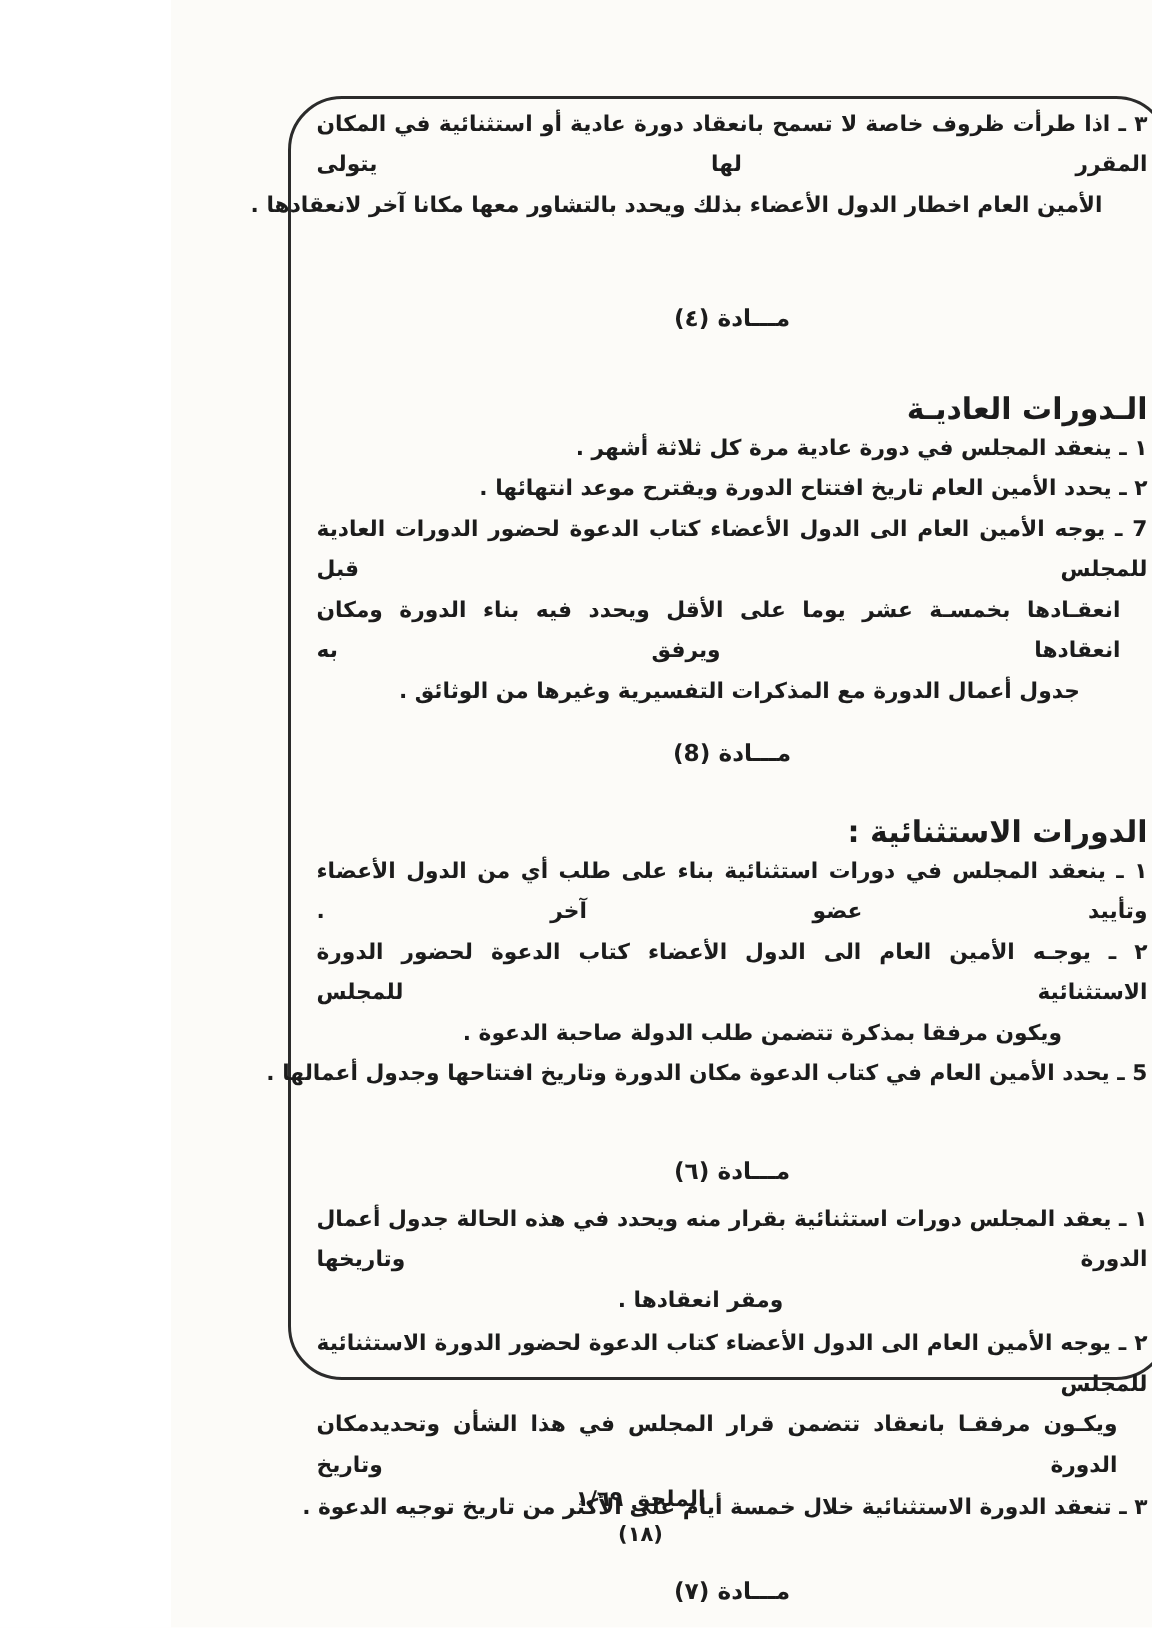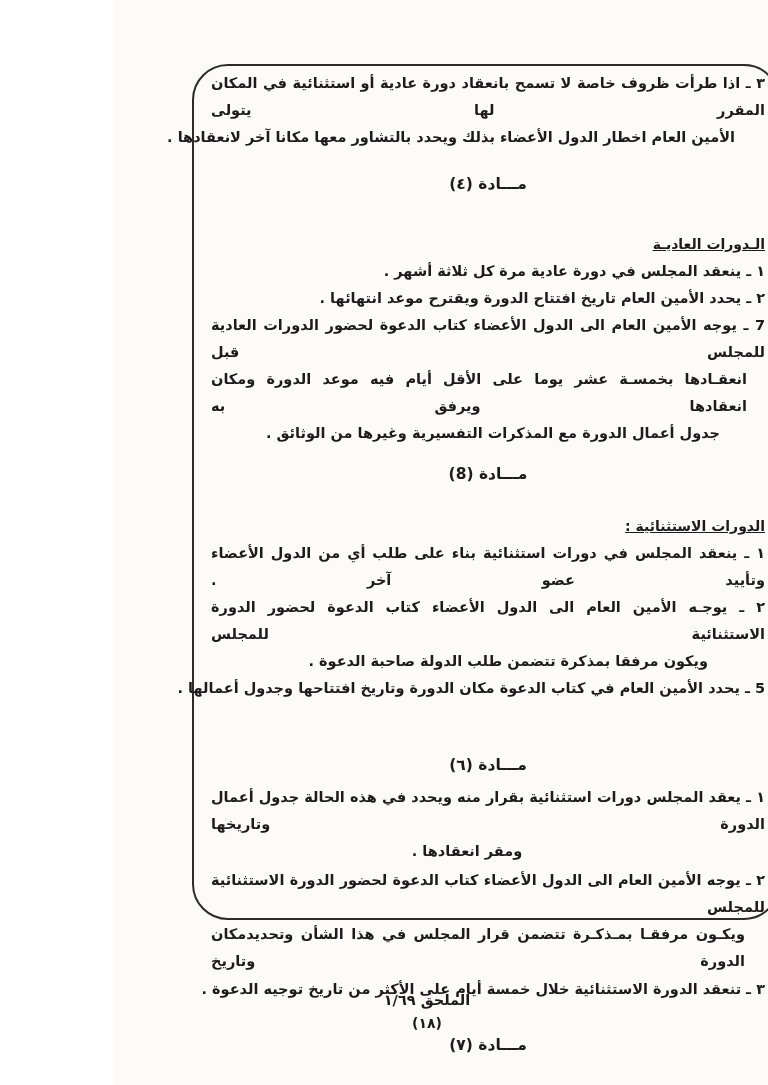--- a/index.html
+++ b/index.html
@@ -42,36 +42,36 @@
     text-align-last: justify;
   }
   .heading {
     font-size: 15.5px;
     line-height: 27px;
     font-weight: bold;
     text-align: center;
     white-space: nowrap;
     letter-spacing: 0.5px;
   }
-  .title { font-size: 14px; text-decoration: underline; }
+  .title { font-size: 20px; }
   .mr18 { margin-right: 18px; }
   .mr20 { margin-right: 20px; }
   .mr30 { margin-right: 30px; }
   .mr42 { margin-right: 42px; text-align: center; }
   .mr45 { margin-right: 45px; }
   .mr57 { margin-right: 57px; }
   .mt1  { margin-top: 1px; }
   .mt2  { margin-top: 2px; }
   .mt5  { margin-top: 5px; }
   .mt14 { margin-top: 14px; }
   .mt25 { margin-top: 25px; }
   .mt29 { margin-top: 29px; }
   .mt33 { margin-top: 33px; }
-  .mt35 { margin-top: 50px; }
-  .mt40 { margin-top: 20px; }
+  .mt35 { margin-top: 38px; }
+  .mt40 { margin-top: 48px; }
   .footer {
     position: absolute;
     top: 989px;
     left: 0;
     right: 0;
     text-align: center;
     transform: translateX(-14px);
     font-weight: bold;
   }
   .footer .annex {
@@ -92,37 +92,37 @@
 
     <div class="ln jfull">٣ ـ  اذا طرأت ظروف خاصة لا تسمح بانعقاد دورة عادية أو استثنائية في المكان المقرر لها يتولى</div>
     <div class="ln mr30">الأمين العام اخطار الدول الأعضاء بذلك ويحدد بالتشاور معها مكانا آخر لانعقادها .</div>
 
     <div class="heading mt40">مـــادة (٤)</div>
 
     <div class="ln title mt33">الـدورات العاديـة</div>
     <div class="ln">١ ـ  ينعقد المجلس في دورة عادية مرة كل ثلاثة أشهر .</div>
     <div class="ln">٢ ـ  يحدد الأمين العام تاريخ افتتاح الدورة ويقترح موعد انتهائها .</div>
     <div class="ln jfull">7 ـ  يوجه الأمين العام الى الدول الأعضاء كتاب الدعوة لحضور الدورات العادية للمجلس قبل</div>
-    <div class="ln jfull mr18">انعقـادها بخمسـة عشر يوما على الأقل أيام فيه موعد الدورة ومكان انعقادها ويرفق به</div>
+    <div class="ln jfull mr18">انعقـادها بخمسـة عشر يوما على الأقل ويحدد فيه بناء الدورة ومكان انعقادها ويرفق به</div>
     <div class="ln mr45">جدول أعمال الدورة مع المذكرات التفسيرية وغيرها من الوثائق .</div>
 
     <div class="heading mt14">مـــادة (8)</div>
 
     <div class="ln title mt25">الدورات الاستثنائية :</div>
     <div class="ln jfull">١ ـ  ينعقد المجلس في دورات استثنائية بناء على طلب أي من الدول الأعضاء وتأييد عضو آخر .</div>
     <div class="ln jfull">٢ ـ  يوجـه الأمين العام الى الدول الأعضاء كتاب الدعوة لحضور الدورة الاستثنائية للمجلس</div>
     <div class="ln mr57">ويكون مرفقا بمذكرة تتضمن طلب الدولة صاحبة الدعوة .</div>
     <div class="ln">5 ـ  يحدد الأمين العام في كتاب الدعوة مكان الدورة وتاريخ افتتاحها وجدول أعمالها .</div>
 
     <div class="heading mt35">مـــادة (٦)</div>
 
     <div class="ln jfull mt5">١ ـ  يعقد المجلس دورات استثنائية بقرار منه ويحدد في هذه الحالة جدول أعمال الدورة وتاريخها</div>
     <div class="ln mr42">ومقر انعقادها .</div>
     <div class="ln jfull mt2">٢ ـ  يوجه الأمين العام الى الدول الأعضاء كتاب الدعوة لحضور الدورة الاستثنائية للمجلس</div>
-    <div class="ln jfull mr20">ويكـون مرفقـا بمـذكـرة تتضمن قرار المجلس في هذا الشأن وتحديدمكان الدورة وتاريخ</div>
+    <div class="ln jfull mr20">ويكـون مرفقـا بانعقاد تتضمن قرار المجلس في هذا الشأن وتحديدمكان الدورة وتاريخ</div>
     <div class="ln mt1">٣ ـ  تنعقد الدورة الاستثنائية خلال خمسة أيام على الأكثر من تاريخ توجيه الدعوة .</div>
 
     <div class="heading mt29">مـــادة (٧)</div>
 
   </div>
 
   <div class="footer">
     <div class="annex">الملحق ١/٦٩</div>
     <div class="pagenum">(١٨)</div>
   </div>

